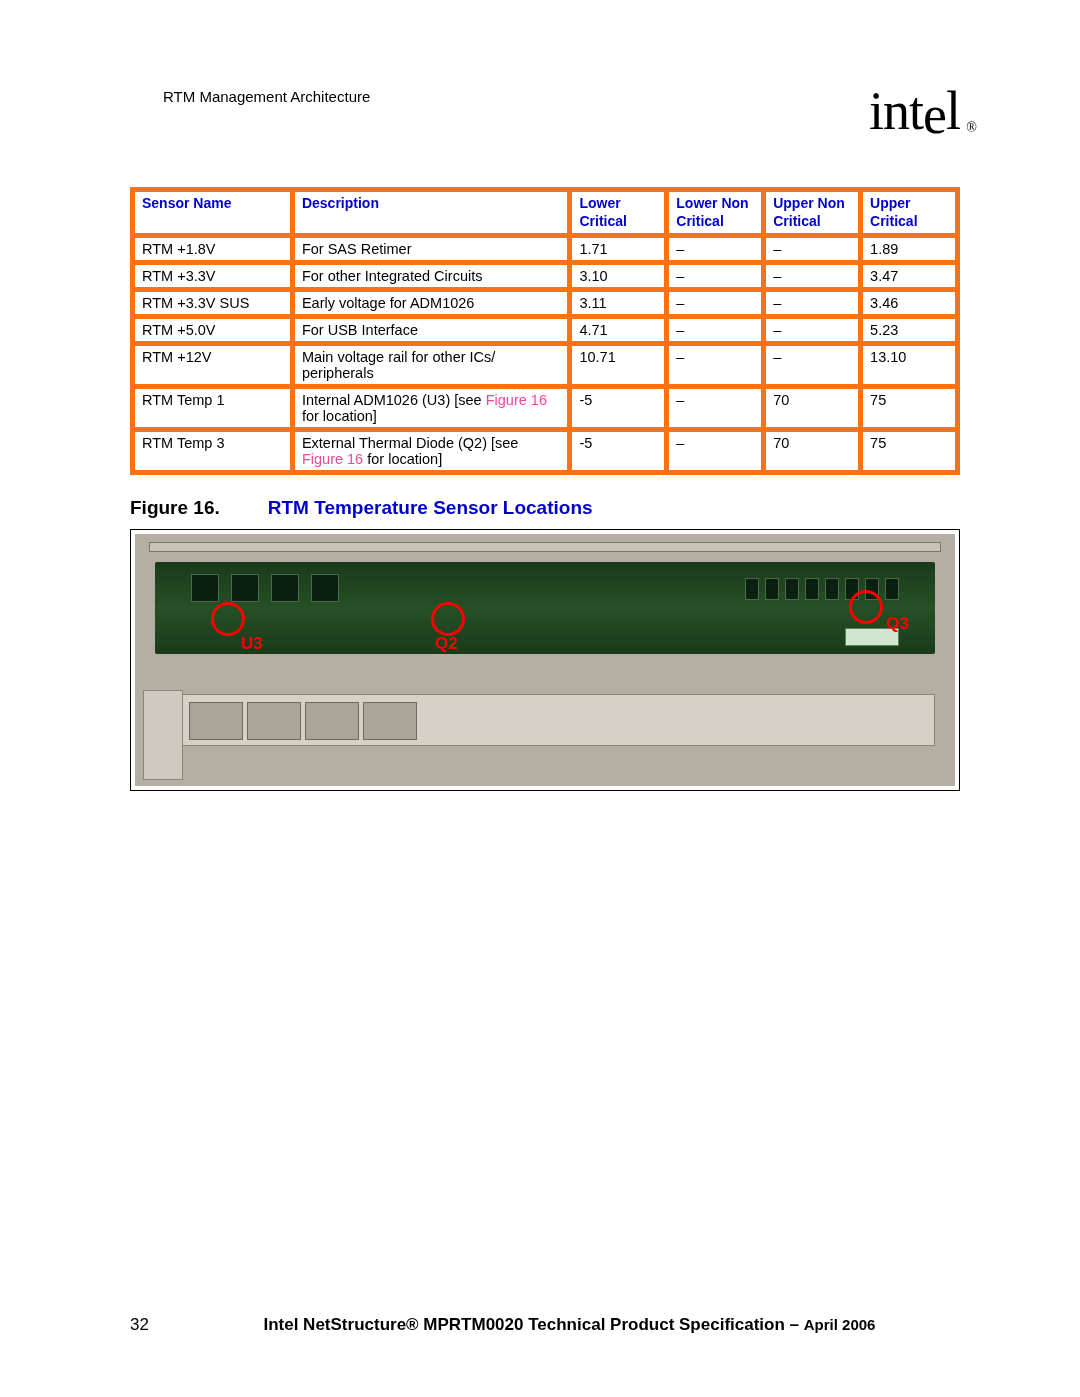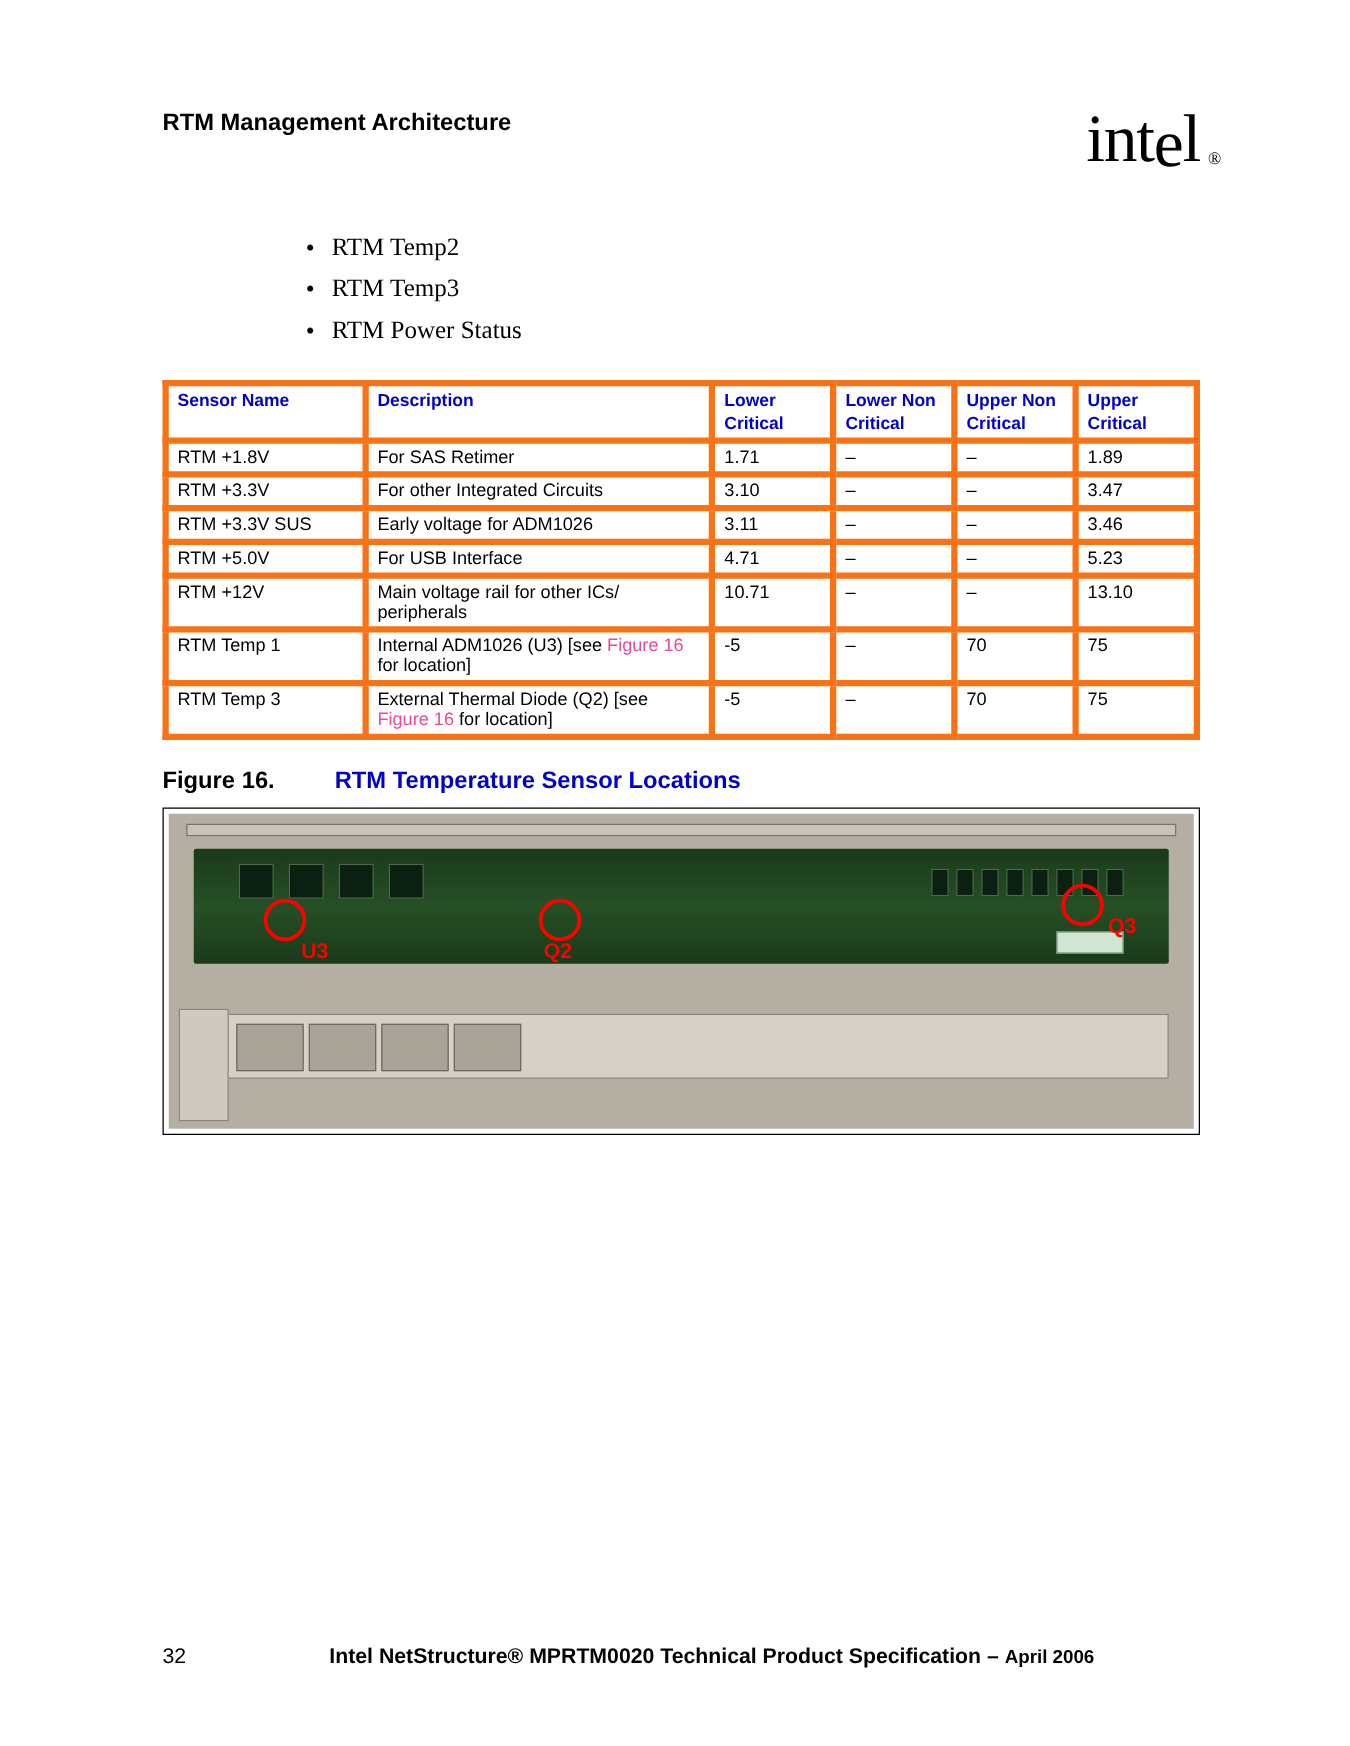--- a/index.html
+++ b/index.html
@@ -5,21 +5,21 @@
   * { box-sizing: border-box; margin: 0; padding: 0; }
   body {
     width: 1080px; height: 1397px;
     background: #fff;
     font-family: Arial, Helvetica, sans-serif;
     color: #000;
     position: relative;
   }
   .page { padding: 80px 120px 0 130px; }
   .header-row { display: flex; justify-content: space-between; align-items: flex-start; margin-bottom: 45px; }
-  .section-title { font-size: 19px; font-weight: bold; margin-top: 8px; }
+  .section-title { font-size: 15px; font-weight: normal; margin-top: 8px; margin-left: 33px; }
   .logo { font-family: "Times New Roman", serif; font-size: 54px; letter-spacing: -1px; position: relative; }
   .logo .reg { font-size: 14px; position: absolute; bottom: 6px; right: -16px; }
   .bullets { margin-left: 115px; margin-bottom: 28px; }
   .bullets li { list-style: none; font-family: "Times New Roman", serif; font-size: 20px; margin-bottom: 10px; }
   .bullets li::before { content: "•"; font-family: Arial, sans-serif; margin-right: 14px; font-size: 18px; }
   .caption { font-size: 19px; font-weight: bold; color: #0000cc; margin-bottom: 10px; margin-top: 4px; }
   .caption .lbl { color: #000; margin-right: 48px; }
   table { width: 100%; border-collapse: collapse; font-size: 14.5px; margin-bottom: 22px; }
   th, td { border: 5px solid #f97316; padding: 3px 7px; text-align: left; vertical-align: top; }
   th { color: #0000cc; font-weight: bold; font-size: 14px; line-height: 1.25; }
@@ -48,25 +48,20 @@
 </style>
 </head>
 <body>
 
 <div class="page">
   <div class="header-row">
     <div class="section-title">RTM Management Architecture</div>
     <div class="logo">int<span style="position:relative; top:4px;">e</span>l<span class="reg">®</span></div>
   </div>
 
-  <ul class="bullets">
-    <li>RTM Temp2</li>
-    <li>RTM Temp3</li>
-    <li>RTM Power Status</li>
-  </ul>
 
 
   <table>
     <thead>
       <tr>
         <th>Sensor Name</th>
         <th>Description</th>
         <th>Lower Critical</th>
         <th>Lower Non Critical</th>
         <th>Upper Non Critical</th>

